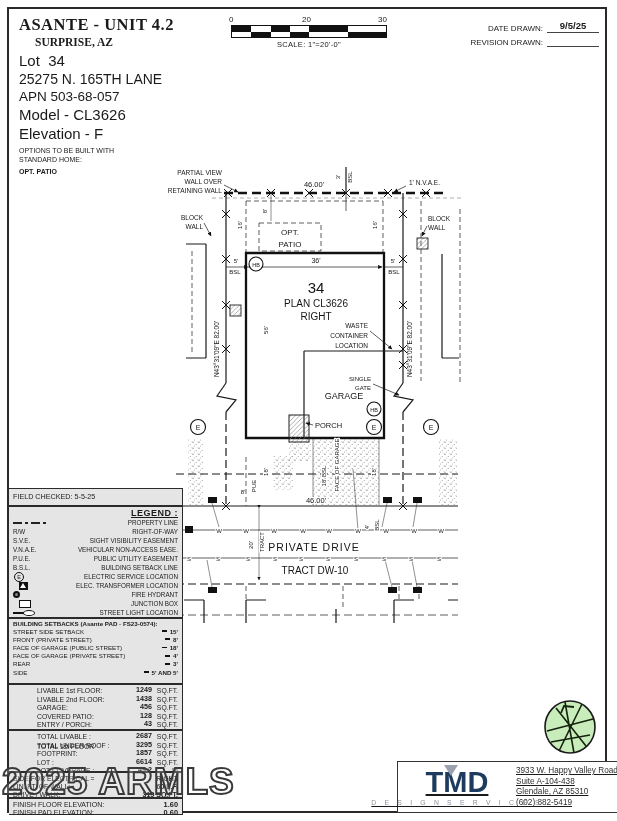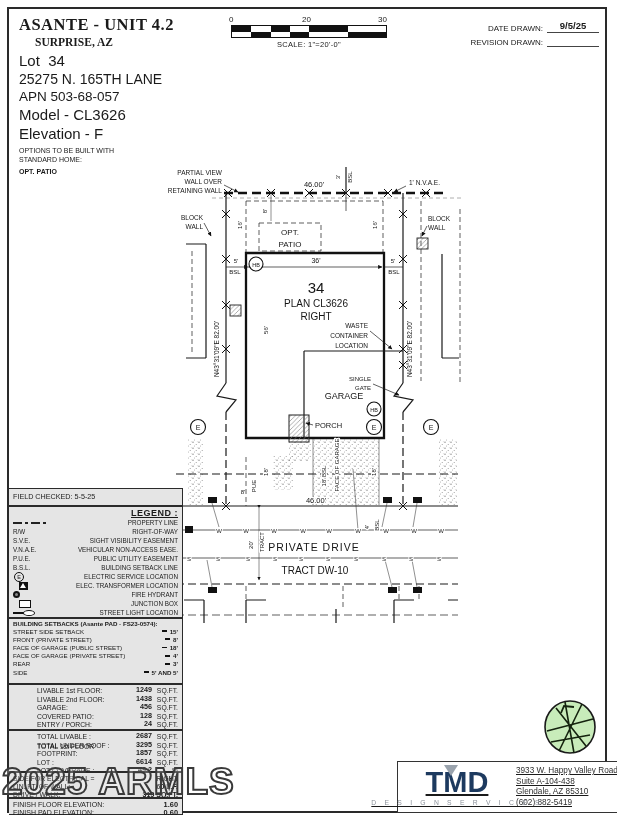--- a/index.html
+++ b/index.html
@@ -462,21 +462,21 @@
         <span class="aval">456</span>
         <span class="aunit">SQ.FT.</span>
       </div>
     <div class="arow">
         <span class="alabel">COVERED PATIO:</span>
         <span class="aval">128</span>
         <span class="aunit">SQ.FT.</span>
       </div>
     <div class="arow">
         <span class="alabel">ENTRY / PORCH:</span>
-        <span class="aval">24</span>
+        <span class="aval">43</span>
         <span class="aunit">SQ.FT.</span>
       </div>
   </div>
 
   <div class="panel" style="top:721px;height:42px;">
     <div class="arow">
         <span class="alabel">TOTAL LIVABLE :</span>
         <span class="aval">2687</span>
         <span class="aunit">SQ.FT.</span>
       </div>

